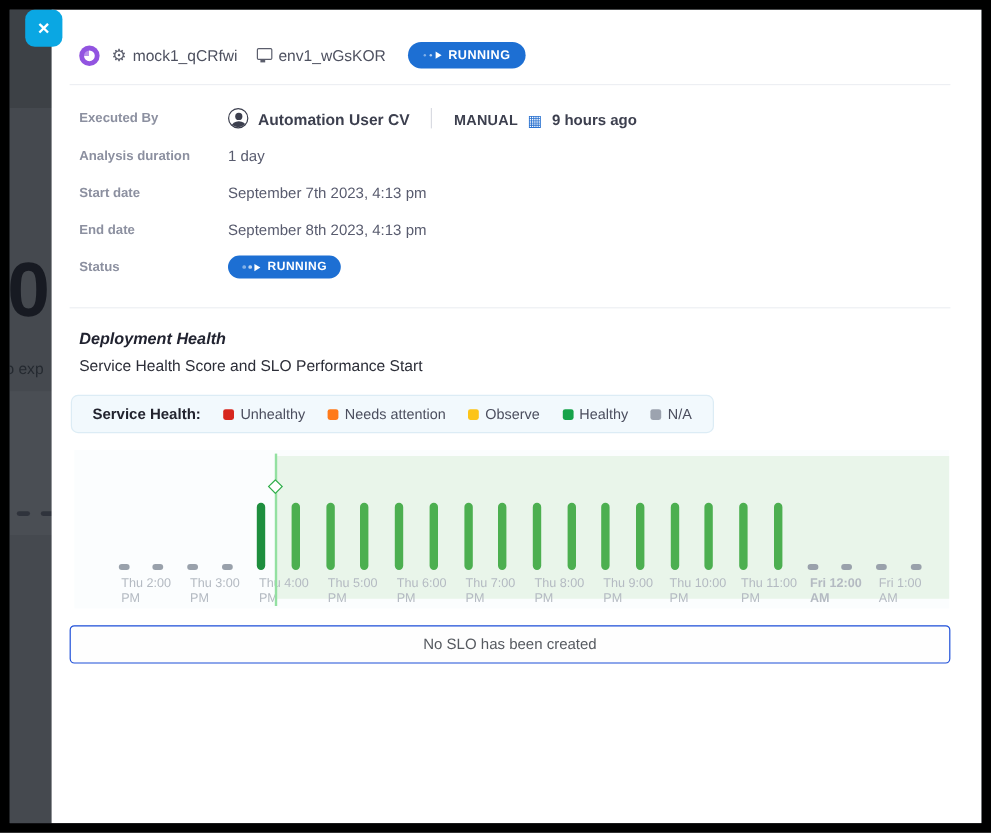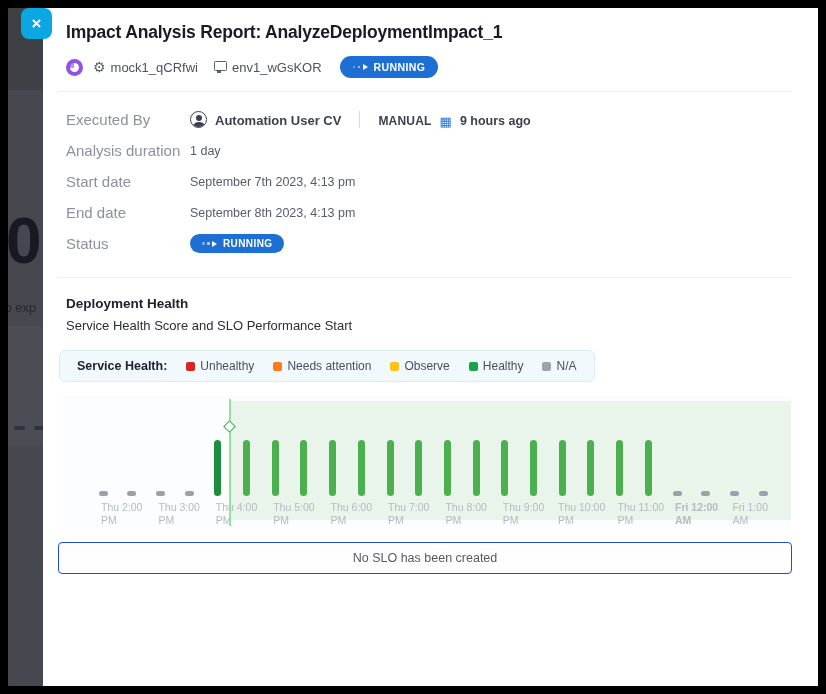--- a/index.html
+++ b/index.html
@@ -40,34 +40,34 @@
   .run-dots{display:inline-flex;align-items:center;gap:2.5px;}
   .run-dots i{display:block;width:2.5px;height:2.5px;border-radius:50%;background:#fff;opacity:.45;}
   .run-dots i:nth-child(2){opacity:.7;}
   .run-dots b{display:block;width:0;height:0;border-left:5px solid #fff;border-top:3.5px solid transparent;border-bottom:3.5px solid transparent;}
 
   .divider{height:1px;background:#edeff3;margin-top:13px;}
 
   .section-h{font-size:15.5px;font-weight:700;color:#1b1b26;margin-top:15px;padding-left:8px;}
   .details{margin-top:12px;padding-left:8px;}
   .d-row{display:flex;align-items:center;height:31px;}
-  .d-label{flex:0 0 124px;font-size:15px;color:#8c90a0;}
+  .d-label{flex:0 0 124px;font-size:11px;color:#8c90a0;font-weight:bold;}
   .d-value{font-size:12.5px;color:#585b6e;display:flex;align-items:flex-end;gap:8px;}
   .exec-strong{font-size:13px;font-weight:700;color:#3c3f4e;}
   .vsep{width:1px;height:17px;background:#d9dbe2;margin:0 10px;}
   .manual{font-size:12px;font-weight:700;color:#3c3f4e;letter-spacing:.2px;}
   .cal-icon{color:#2a72d0;font-size:13px;line-height:1;}
   .time-ago{font-size:12.5px;font-weight:600;color:#3c3f4e;}
   .icon-user{width:15px;height:15px;border-radius:50%;border:1.5px solid #3c3f4e;position:relative;overflow:hidden;flex:0 0 auto;}
   .icon-user::before{content:"";position:absolute;left:4.5px;top:2.5px;width:6px;height:6px;border-radius:50%;background:#3c3f4e;}
   .icon-user::after{content:"";position:absolute;left:1.5px;top:9.5px;width:12px;height:9px;border-radius:50%;background:#3c3f4e;}
   .status-pill{display:inline-flex;align-items:center;gap:6px;background:#1d6fd3;color:#fff;
     border-radius:11px;padding:4px 12px;font-size:10px;font-weight:700;letter-spacing:.4px;}
 
-  .dh-head{font-size:13.5px;font-weight:700;color:#212330;margin-top:18px;padding-left:8px;}
+  .dh-head{font-size:13.5px;font-weight:700;color:#212330;margin-top:18px;padding-left:8px;font-style:italic;}
   .dh-sub{font-size:13px;color:#2c2e38;margin-top:7px;padding-left:8px;}
 
   .legend-bar{display:inline-flex;align-items:center;gap:19px;margin-top:17px;margin-left:1px;
     background:#f2f9fd;border:1px solid #dcecf5;border-radius:6px;padding:8px 17px;}
   .legend-title{font-size:12.5px;font-weight:700;color:#22232e;}
   .legend-item{display:flex;align-items:center;gap:5px;font-size:12px;color:#4b4e5e;}
   .legend-sq{width:9px;height:9px;border-radius:2px;flex:0 0 auto;}
 
   .chart{position:relative;height:132px;margin-top:14px;margin-left:4px;width:729px;background:#fbfdfe;}
   .shade{position:absolute;top:5px;height:119px;background:#e9f5ea;}
@@ -92,21 +92,20 @@
     <div class="frag-dash d1"></div>
     <div class="frag-dash d2"></div>
   </div>
 
   <div class="close-btn">
     <span>×</span>
   </div>
 
   <div class="drawer">
 
-    <div class="title">Impact Analysis Report: AnalyzeDeploymentImpact_1</div>
 
     <div class="meta-row">
       <div class="avatar"></div>
       <div class="meta-item">
         <span class="gear">⚙</span>
         <span>mock1_qCRfwi</span>
       </div>
       <div class="meta-item" style="margin-left:6px;">
         <span class="env-icon"></span>
         <span>env1_wGsKOR</span>

